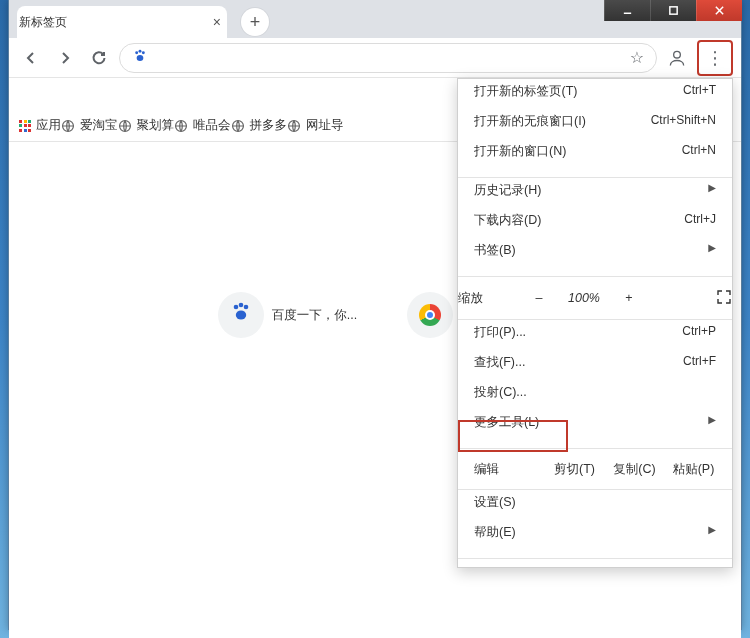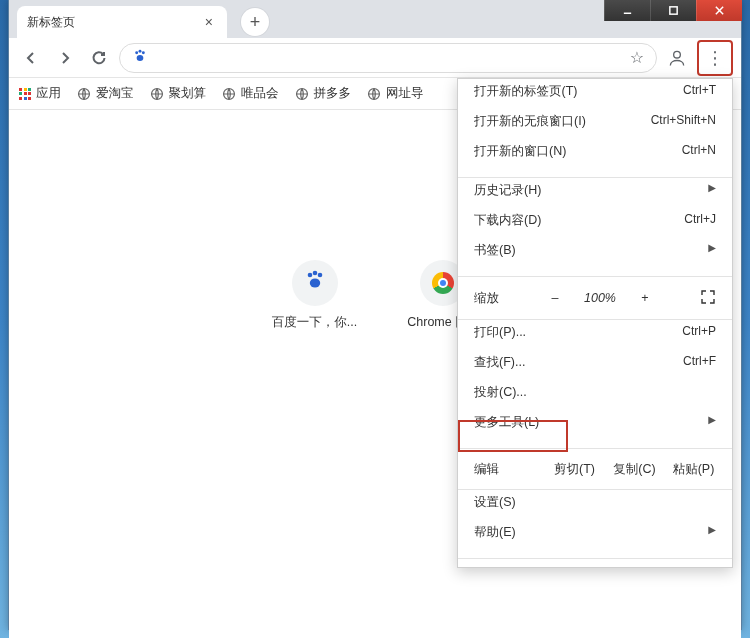--- a/index.html
+++ b/index.html
@@ -25,21 +25,21 @@
     background: linear-gradient(#4b4b4b,#333);
   }
   .os-btn.close { background: linear-gradient(#e04b3a,#c0392b); }
   .os-btn svg { width:11px; height:11px; stroke:#fff; stroke-width:1.6; fill:none; }
   
   .tabstrip {
     height: 38px; background: #dee1e6; display:flex; align-items:flex-end; padding: 6px 8px 0 8px;
   }
   .tab {
     background:#fff; height: 32px; border-radius: 8px 8px 0 0; display:flex;
-    align-items:center; padding: 0 10px; min-width: 210px; font-size:12px; color:#333;
+    align-items:center; padding: 0 2px; min-width: 210px; font-size:12px; color:#333;
     position:relative;
   }
   .tab .x { margin-left:auto; color:#555; font-size:14px; padding:2px 4px; border-radius:50%; }
   .newtab {
     width:28px; height:28px; border-radius:50%; background:#fff; margin-left:14px;
     display:flex; align-items:center; justify-content:center; color:#555; font-size:18px;
     align-self:center; box-shadow: 0 0 0 1px rgba(0,0,0,.05);
   }
   
   .toolbar {
@@ -56,61 +56,61 @@
   .omnibox .paw { font-size:14px; }
   .omnibox .star { margin-left:auto; color:#5f6368; font-size:16px; }
   .profile { width:28px;height:28px;border-radius:50%; display:flex;align-items:center;justify-content:center;color:#5f6368;}
   .kebab {
     width:28px;height:28px;border-radius:50%;display:flex;align-items:center;justify-content:center;
     color:#5f6368; font-size:18px; position:relative;
   }
   .kebab-highlight { border:2px solid #c0392b; border-radius:4px; padding:2px; }
   
   .bookmarks {
-    height:32px; display:flex; align-items:center; gap:16px; padding:0 10px;
-    border-bottom:1px solid #e5e5e5; font-size:12.5px; color:#333;
+    height:32px; display:flex; align-items:center; padding:0 10px;
+    border-bottom:1px solid #e5e5e5; font-size:12.5px; color:#333;margin-top:32px;
   }
   .bm-item { display:flex; align-items:center; gap:5px; }
   .bm-item .globe { width:14px; height:14px; }
   .apps-icon {
     display:grid; grid-template-columns:repeat(3,3px); grid-template-rows:repeat(3,3px);
     gap:1.5px;
   }
   .apps-icon div{ background:#d33; width:3px; height:3px; }
   .apps-icon div:nth-child(2){background:#fb0;}
   .apps-icon div:nth-child(3){background:#2a7;}
   .apps-icon div:nth-child(4){background:#2a7;}
   .apps-icon div:nth-child(6){background:#d33;}
   .apps-icon div:nth-child(8){background:#36c;}
   
   .ntp {
     position:relative; height: calc(100% - 38px - 40px - 32px); background:#fff;
   }
   .shortcuts { display:flex; gap:50px; justify-content:center; margin-top:150px; }
-  .sc { display:flex; flex-direction:column; align-items:center; gap:8px; font-size:12.5px; color:#333; }
+  .sc { display:flex; flex-direction:row; align-items:center; gap:8px; font-size:12.5px; color:#333; }
   .sc .circle { width:46px;height:46px;border-radius:50%;background:#f1f3f4;display:flex;align-items:center;justify-content:center;}
   .baidu-paw { color:#2a62d0; font-size:22px; }
   .chrome-icon {
     width:22px; height:22px; border-radius:50%;
     background: conic-gradient(#ea4335 0 120deg, #34a853 120deg 240deg, #fbbc05 240deg 360deg);
     position:relative;
   }
   .chrome-icon::after{content:"";position:absolute;inset:6px;background:#fff;border-radius:50%;}
   .chrome-icon::before{content:"";position:absolute;inset:8px;background:#4285f4;border-radius:50%;z-index:1;}
   
   .menu {
     position:absolute; top: 78px; right: 8px; width: 276px;
     background:#fff; border:1px solid #cfcfcf; box-shadow: 0 4px 14px rgba(0,0,0,.2);
     font-size:12.5px; color:#333; padding: 4px 0; z-index: 20;
   }
   .mi { display:flex; align-items:flex-start; height:30px; padding:0 16px; }
   .mi .shortcut { margin-left:auto; color:#333; font-size:12px; }
   .mi .arrow { margin-left:auto; color:#555; font-size:10px; }
   .sep { height:1px; background:#e3e3e3; margin:4px 0; }
-  .zoom-row { display:flex; align-items:center; height:34px; padding:0 16px; gap:0; }
+  .zoom-row { display:flex; align-items:center; height:34px; padding:0 0; gap:0; }
   .zoom-row .label{ width:64px; }
   .zoom-row .btn { flex:0 0 34px; text-align:center; color:#333; }
   .zoom-row .pct { flex:0 0 56px; text-align:center;font-style:italic; }
   .zoom-row .fs { margin-left:auto; }
   .edit-row { display:flex; align-items:center; height:32px; padding:0 16px;gap:16px; }
   .edit-row span { flex:1; }
   .edit-row span:first-child{ flex:0 0 64px; }
   .highlight-box {
     position:absolute; border:2px solid #c0392b; pointer-events:none;
   }

